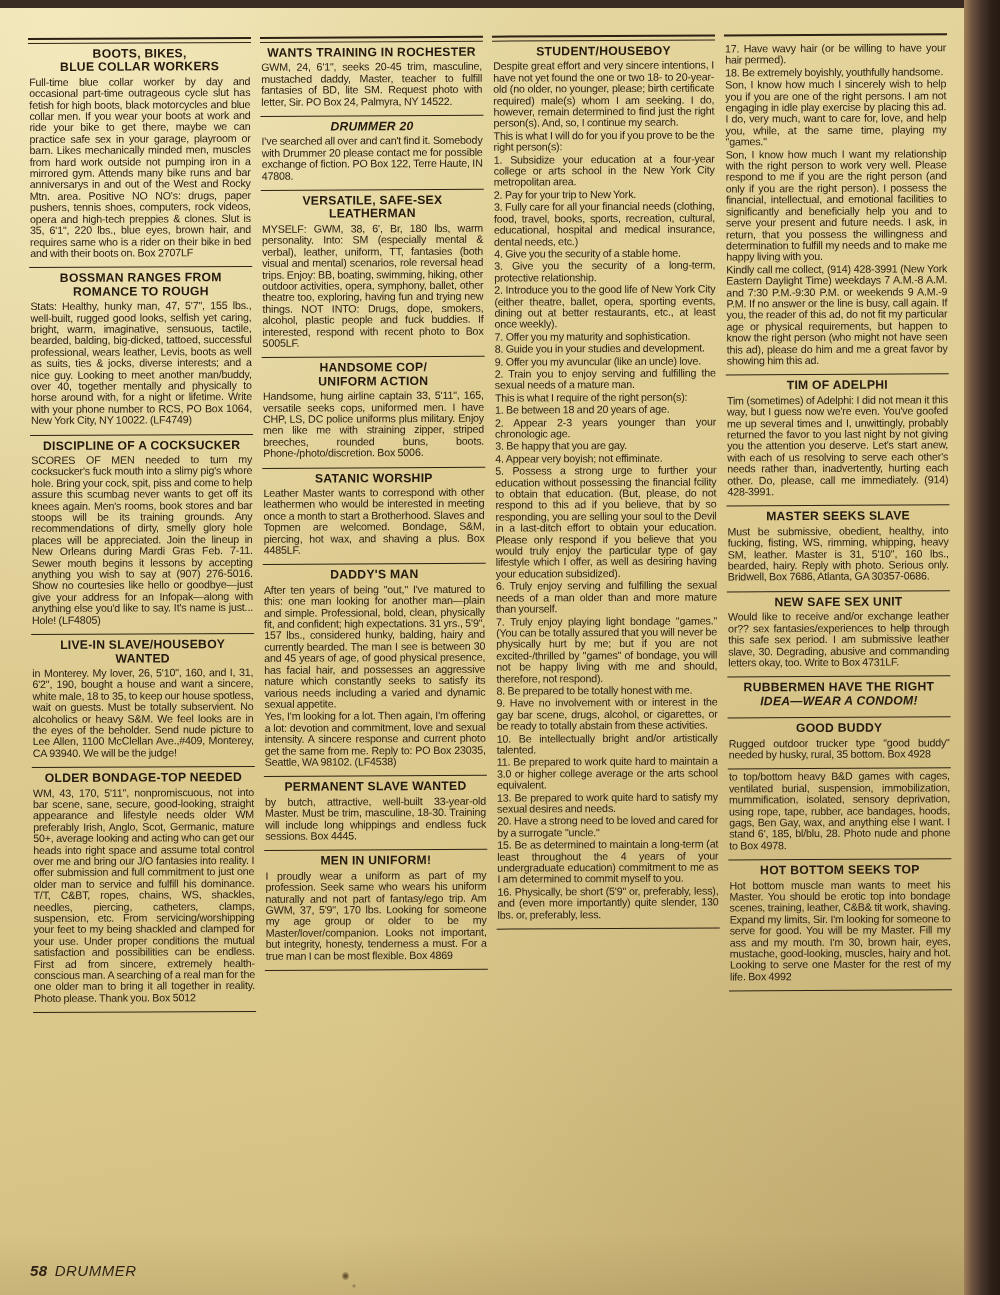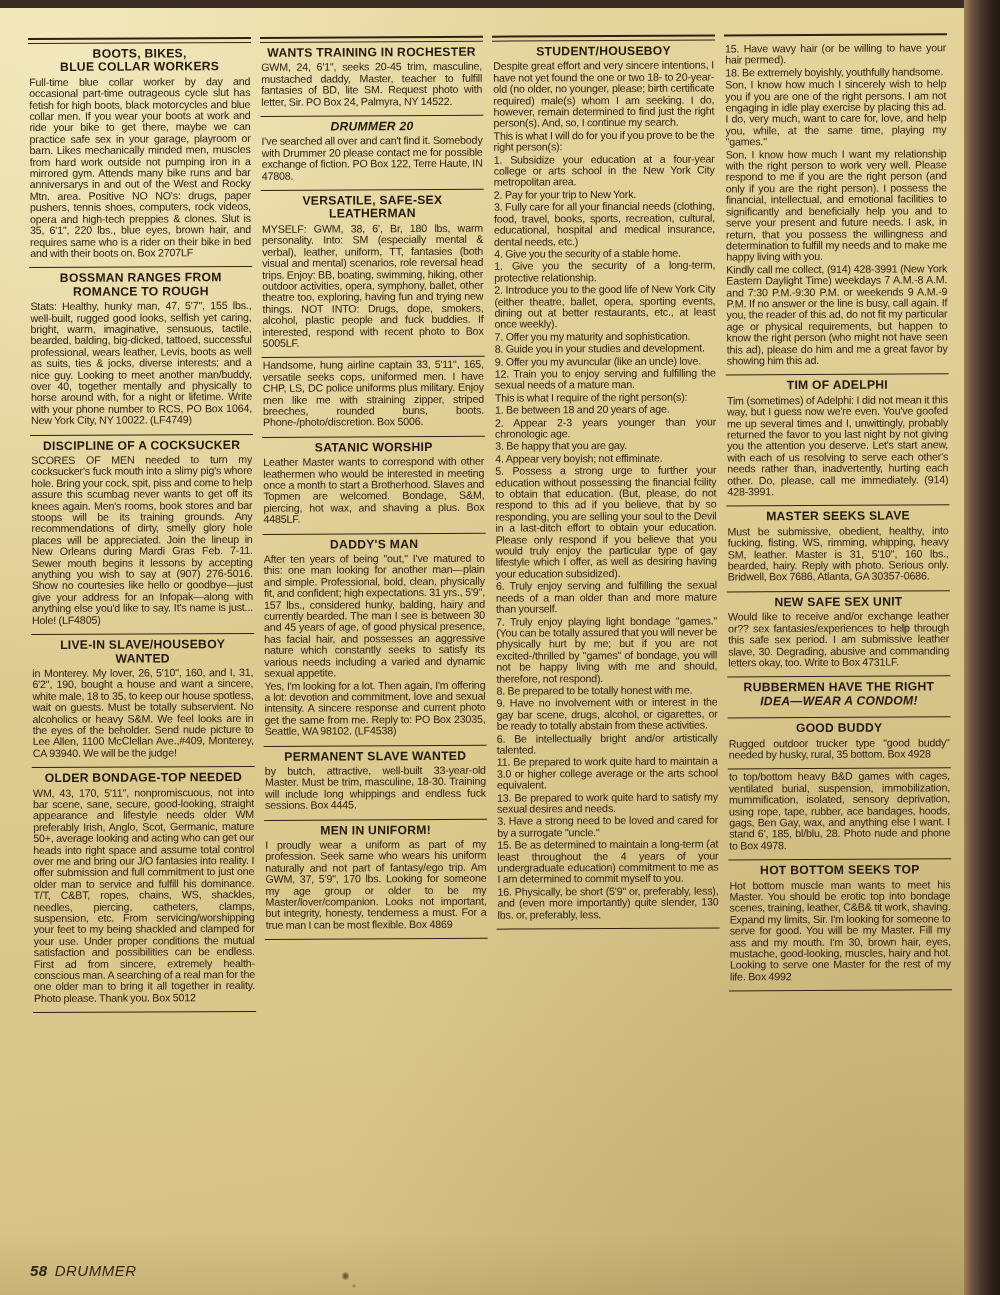--- a/index.html
+++ b/index.html
@@ -117,20 +117,24 @@
           <p class="ad-body">I've searched all over and can't find it. Somebody with Drummer 20 please contact me for possible exchange of fiction. PO Box 122, Terre Haute, IN 47808.</p>
         </div>
         <div class="ad">
           <div class="ad-title">
             <span class="tline">VERSATILE, SAFE-SEX</span>
             <span class="tline">LEATHERMAN</span>
           </div>
           <p class="ad-body">MYSELF: GWM, 38, 6', Br, 180 lbs, warm personality. Into: SM (especially mental &amp; verbal), leather, uniform, TT, fantasies (both visual and mental) scenarios, role reversal head trips. Enjoy: BB, boating, swimming, hiking, other outdoor activities, opera, symphony, ballet, other theatre too, exploring, having fun and trying new things. NOT INTO: Drugs, dope, smokers, alcohol, plastic people and fuck buddies. If interested, respond with recent photo to Box 5005LF.</p>
         </div>
         <div class="ad">
+          <div class="ad-title">
+            <span class="tline">HANDSOME COP/</span>
+            <span class="tline">UNIFORM ACTION</span>
+          </div>
           <p class="ad-body">Handsome, hung airline captain 33, 5'11", 165, versatile seeks cops, uniformed men. I have CHP, LS, DC police uniforms plus military. Enjoy men like me with straining zipper, striped breeches, rounded buns, boots. Phone-/photo/discretion. Box 5006.</p>
         </div>
         <div class="ad">
           <div class="ad-title">
             <span class="tline">SATANIC WORSHIP</span>
           </div>
           <p class="ad-body">Leather Master wants to correspond with other leathermen who would be interested in meeting once a month to start a Brotherhood. Slaves and Topmen are welcomed. Bondage, S&amp;M, piercing, hot wax, and shaving a plus. Box 4485LF.</p>
         </div>
         <div class="ad">
           <div class="ad-title">
@@ -156,47 +160,47 @@
         <div class="ad">
           <div class="ad-title">
             <span class="tline">STUDENT/HOUSEBOY</span>
           </div>
           <p class="ad-body">Despite great effort and very sincere intentions, I have not yet found the one or two 18- to 20-year-old (no older, no younger, please; birth certificate required) male(s) whom I am seeking. I do, however, remain determined to find just the right person(s). And, so, I continue my search.</p>
           <p class="ad-body">This is what I will do for you if you prove to be the right person(s):</p>
           <p class="ad-body">1. Subsidize your education at a four-year college or arts school in the New York City metropolitan area.</p>
           <p class="ad-body">2. Pay for your trip to New York.</p>
           <p class="ad-body">3. Fully care for all your financial needs (clothing, food, travel, books, sports, recreation, cultural, educational, hospital and medical insurance, dental needs, etc.)</p>
           <p class="ad-body">4. Give you the security of a stable home.</p>
-          <p class="ad-body">1. Give you the security of a long-term, protective relationship.</p>
+          <p class="ad-body">3. Give you the security of a long-term, protective relationship.</p>
           <p class="ad-body">2. Introduce you to the good life of New York City (either theatre, ballet, opera, sporting events, dining out at better restaurants, etc., at least once weekly).</p>
           <p class="ad-body">7. Offer you my maturity and sophistication.</p>
           <p class="ad-body">8. Guide you in your studies and development.</p>
           <p class="ad-body">9. Offer you my avuncular (like an uncle) love.</p>
-          <p class="ad-body">12. Train you to enjoy serving and fulfilling the sexual needs of a mature man.</p>
+          <p class="ad-body">2. Train you to enjoy serving and fulfilling the sexual needs of a mature man.</p>
           <p class="ad-body">This is what I require of the right person(s):</p>
           <p class="ad-body">1. Be between 18 and 20 years of age.</p>
           <p class="ad-body">2. Appear 2-3 years younger than your chronologic age.</p>
           <p class="ad-body">3. Be happy that you are gay.</p>
           <p class="ad-body">4. Appear very boyish; not effiminate.</p>
           <p class="ad-body">5. Possess a strong urge to further your education without possessing the financial fcility to obtain that education. (But, please, do not respond to this ad if you believe, that by so responding, you are selling your soul to the Devil in a last-ditch effort to obtain your education. Please only respond if you believe that you would truly enjoy the particular type of gay lifestyle which I offer, as well as desiring having your education subsidized).</p>
           <p class="ad-body">6. Truly enjoy serving and fulfilling the sexual needs of a man older than and more mature than yourself.</p>
           <p class="ad-body">7. Truly enjoy playing light bondage "games." (You can be totally assured that you will never be physically hurt by me; but if you are not excited-/thrilled by "games" of bondage, you will not be happy living with me and should, therefore, not respond).</p>
           <p class="ad-body">8. Be prepared to be totally honest with me.</p>
           <p class="ad-body">9. Have no involvement with or interest in the gay bar scene, drugs, alcohol, or cigarettes, or be ready to totally abstain from these activities.</p>
-          <p class="ad-body">6. Be intellectually bright and/or artistically talented.</p>
+          <p class="ad-body">10. Be intellectually bright and/or artistically talented.</p>
           <p class="ad-body">11. Be prepared to work quite hard to maintain a 3.0 or higher college average or the arts school equivalent.</p>
           <p class="ad-body">13. Be prepared to work quite hard to satisfy my sexual desires and needs.</p>
-          <p class="ad-body">3. Have a strong need to be loved and cared for by a surrogate "uncle."</p>
+          <p class="ad-body">20. Have a strong need to be loved and cared for by a surrogate "uncle."</p>
           <p class="ad-body">15. Be as determined to maintain a long-term (at least throughout the 4 years of your undergraduate education) commitment to me as I am determined to commit myself to you.</p>
           <p class="ad-body">16. Physically, be short (5'9" or, preferably, less), and (even more importantly) quite slender, 130 lbs. or, preferably, less.</p>
         </div>
       </div>
       <div class="column">
         <div class="ad cont">
-          <p class="ad-body">15. Have wavy hair (or be willing to have your hair permed).</p>
+          <p class="ad-body">17. Have wavy hair (or be willing to have your hair permed).</p>
           <p class="ad-body">18. Be extremely boyishly, youthfully handsome.</p>
           <p class="ad-body">Son, I know how much I sincerely wish to help you if you are one of the right persons. I am not engaging in idle play exercise by placing this ad. I do, very much, want to care for, love, and help you, while, at the same time, playing my "games."</p>
           <p class="ad-body">Son, I know how much I want my relationship with the right person to work very well. Please respond to me if you are the right person (and only if you are the right person). I possess the financial, intellectual, and emotional facilities to significantly and beneficially help you and to serve your present and future needs. I ask, in return, that you possess the willingness and determination to fulfill my needs and to make me happy living with you.</p>
           <p class="ad-body">Kindly call me collect, (914) 428-3991 (New York Eastern Daylight Time) weekdays 7 A.M.-8 A.M. and 7:30 P.M.-9:30 P.M. or weekends 9 A.M.-9 P.M. If no answer or the line is busy, call again. If you, the reader of this ad, do not fit my particular age or physical requirements, but happen to know the right person (who might not have seen this ad), please do him and me a great favor by showing him this ad.</p>
         </div>
         <div class="ad">
           <div class="ad-title">
             <span class="tline">TIM OF ADELPHI</span>
           </div>
           <p class="ad-body">Tim (sometimes) of Adelphi: I did not mean it this way, but I guess now we're even. You've goofed me up several times and I, unwittingly, probably returned the favor to you last night by not giving you the attention you deserve. Let's start anew, with each of us resolving to serve each other's needs rather than, inadvertently, hurting each other. Do, please, call me immediately. (914) 428-3991.</p>

